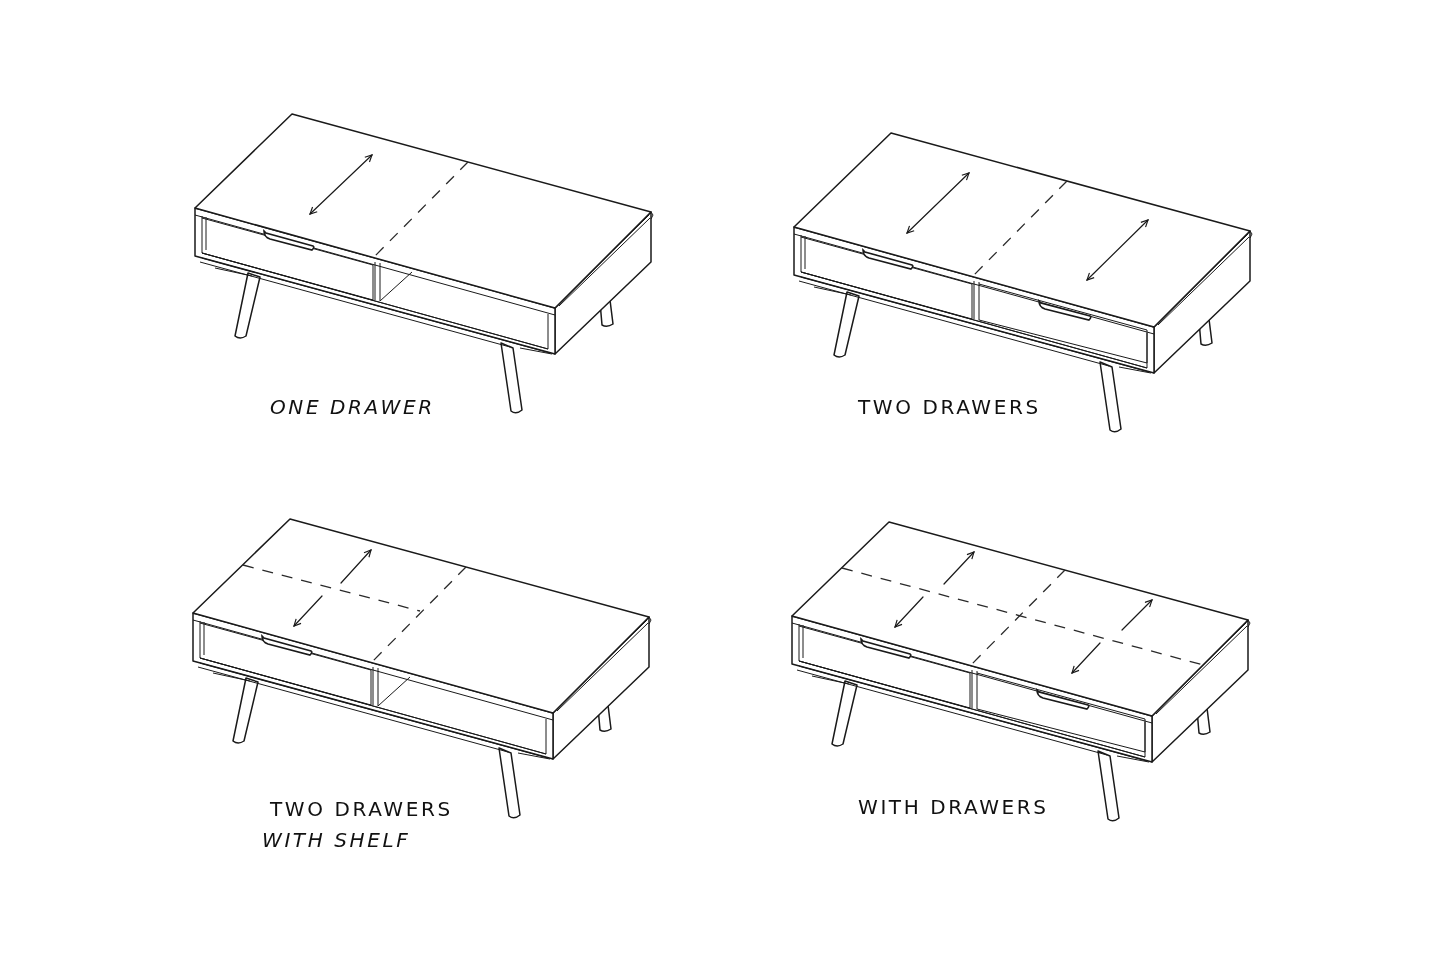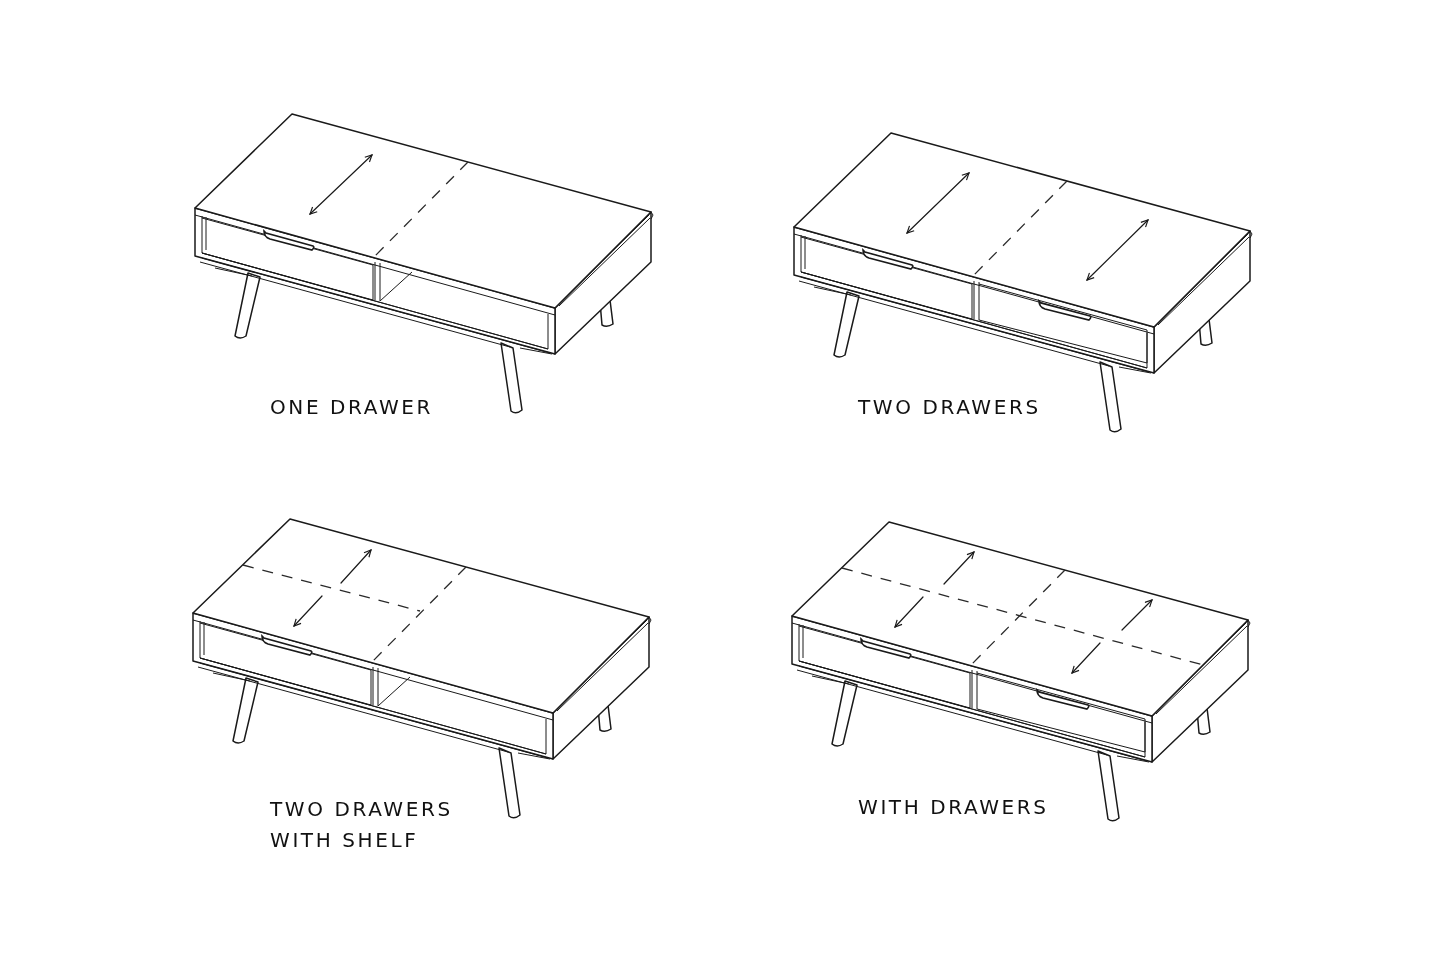--- a/index.html
+++ b/index.html
@@ -100,17 +100,17 @@
     <use href="#drawer-right"></use>
     <path class="dash" d="M468,162 L375,256"></path>
     <path class="dash" d="M245,160 L610,258"></path>
     <path class="arr" d="M347,176 L377,144" marker-end="url(#ah)"></path>
     <path class="arr" d="M326,189 L298,219" marker-end="url(#ah)"></path>
     <path class="arr" d="M525,222 L555,192" marker-end="url(#ah)"></path>
     <path class="arr" d="M503,235 L475,265" marker-end="url(#ah)"></path>
   </g>
 </svg>
 
-<div class="label" style="left:270px; top:391px;">ONE DRAWER</div>
+<div class="label" style="left:270px; top:391px;font-style:italic;">ONE DRAWER</div>
 <div class="label" style="left:858px; top:391px;">TWO DRAWERS</div>
 <div class="label" style="left:270px; top:793px;">TWO DRAWERS</div>
-<div class="label" style="left:270px; top:824px;">WITH SHELF</div>
+<div class="label" style="left:262px; top:824px;font-style:italic;">WITH SHELF</div>
 <div class="label" style="left:858px; top:791px;">WITH DRAWERS</div>
 
 </body></html>

